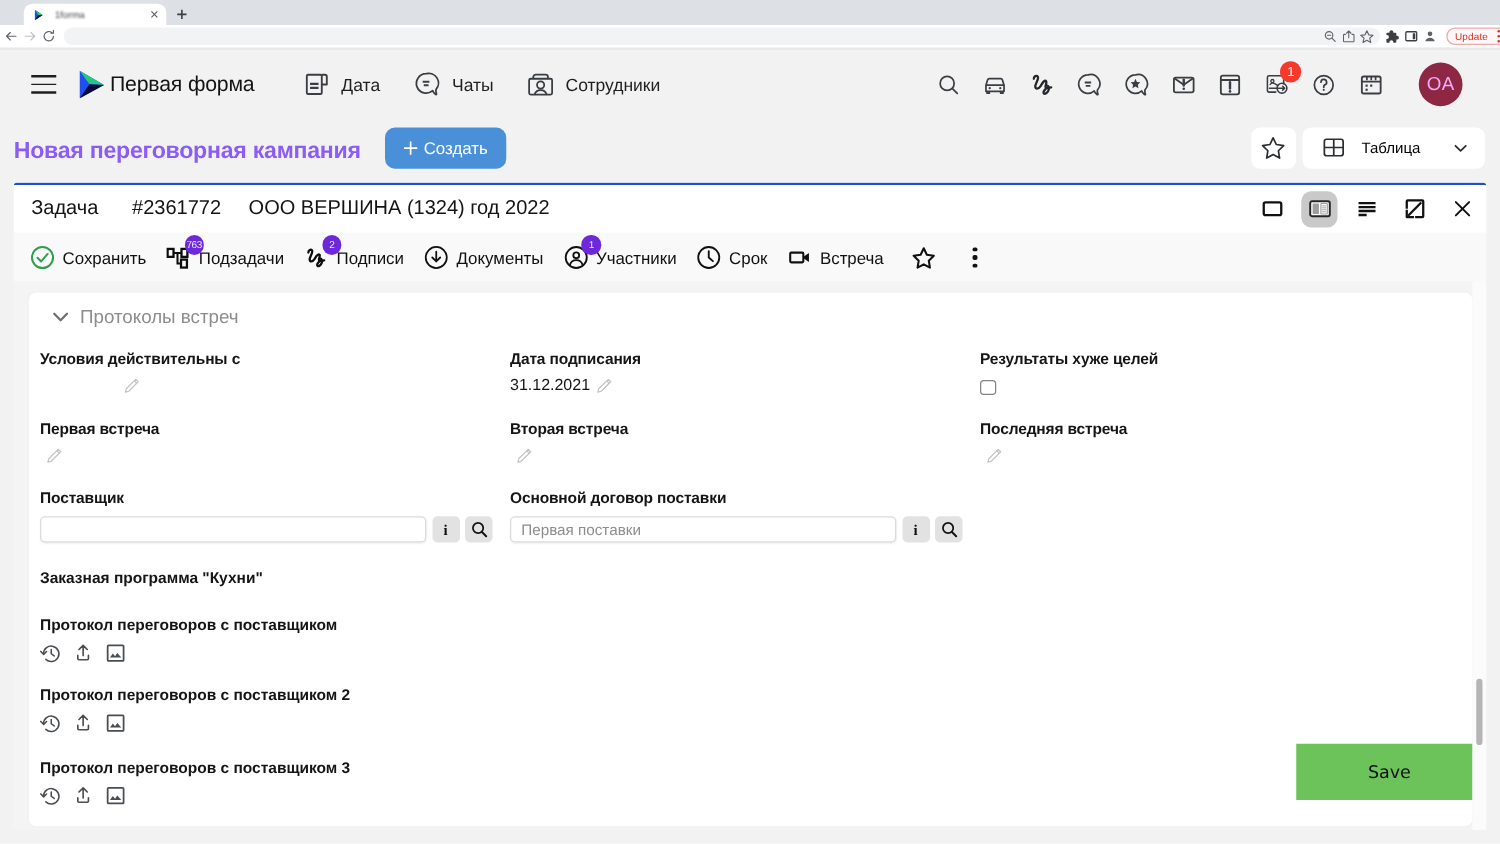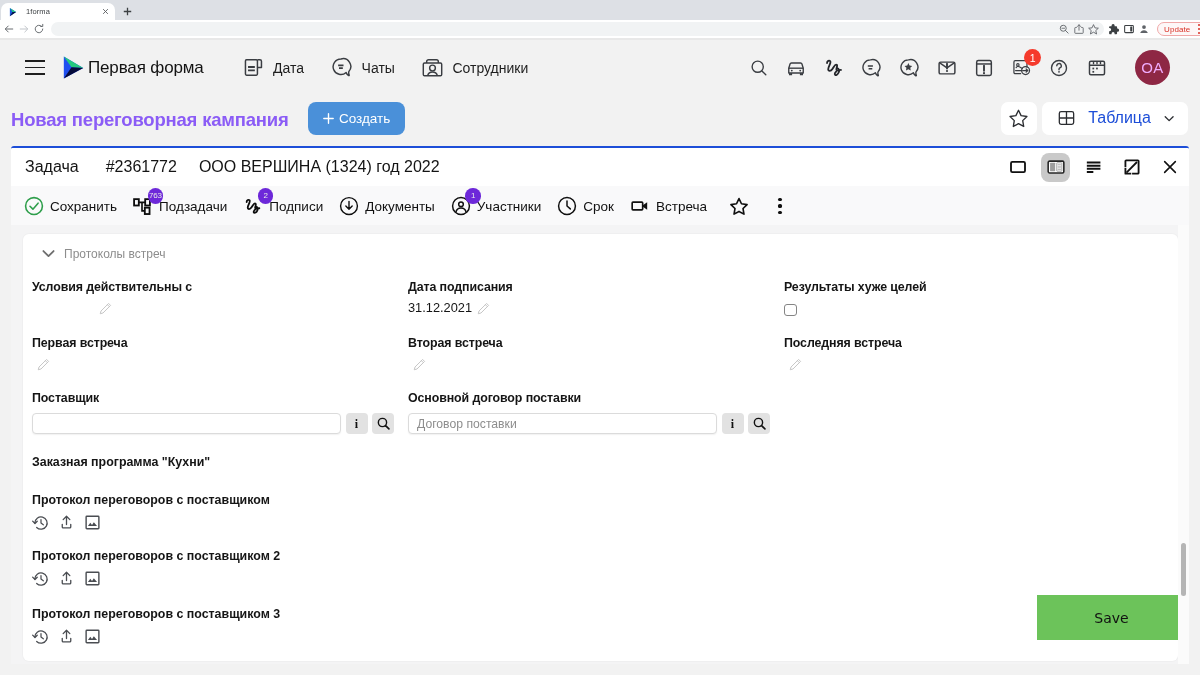--- a/index.html
+++ b/index.html
@@ -3,21 +3,21 @@
 <meta charset="utf-8">
 <title>1forma</title>
 <style>
   *{box-sizing:border-box;margin:0;padding:0}
   html,body{width:1200px;height:675px;overflow:hidden}
   body{font-family:"Liberation Sans",sans-serif;background:#f2f2f2;-webkit-font-smoothing:antialiased}
   svg{display:block}
 
   
   .chrome{height:38px;background:#dde0e5;position:relative}
-  .tabstrip{height:20px;padding-top:3px;padding-left:1px;display:flex;align-items:flex-start}
+  .tabstrip{height:20px;padding-top:3px;padding-left:19px;display:flex;align-items:flex-start}
   .tab{width:114px;height:17px;background:#fff;border-radius:7px 7px 0 0;
        display:flex;align-items:center;padding:0 5px 0 7px;position:relative}
   .tab-fav{width:10px;height:10px;flex:none;margin-right:8px}
   .tab-title{font-size:7.5px;color:#3c4043;flex:1;white-space:nowrap;overflow:hidden;
              filter:blur(0.75px);letter-spacing:.1px}
   .tab-close{width:9px;height:9px;flex:none;opacity:.85}
   .newtab{width:17px;height:17px;display:flex;align-items:center;justify-content:center;margin-left:4px}
   .toolbar{height:18px;background:#fff;display:flex;align-items:center;padding:0 4px 0 1px}
   .navbtn{width:15px;height:18px;display:flex;align-items:center;justify-content:center;flex:none}
   .omnibox{width:1053px;flex:none;height:13.5px;background:#f1f3f4;border-radius:7px;margin:0 0 0 5px;
@@ -54,21 +54,21 @@
   
   .pagebar{height:50px;display:flex;align-items:center;padding:0 11.8px 0 11px;background:#f2f2f2}
   .page-title{font-size:18.5px;font-weight:700;color:#8b5cf6;letter-spacing:-.2px}
   .create-btn{margin-left:19px;margin-top:-3px;height:33px;width:97px;border-radius:8px;display:flex;align-items:center;
               justify-content:center;gap:4px;color:#fff;font-size:13.5px;cursor:pointer}
   .pagebar-right{margin-left:auto;display:flex;align-items:center;gap:5.5px;margin-top:-4px}
   .fav-btn{width:36px;height:33px;background:#fff;border-radius:7px;display:flex;
            align-items:center;justify-content:center;cursor:pointer}
   .view-sel{height:33px;background:#fff;border-radius:7px;display:flex;align-items:center;
             padding:0 12px 0 14px;gap:11px;cursor:pointer;width:146px}
-  .view-sel-label{font-size:16px;color:#1d4ed8;flex:1}
+  .view-sel-label{font-size:12px;color:#000000;flex:1}
 
   
   .dialog{position:absolute;left:11px;top:146px;width:1178px;height:518px;background:#fff;
           border-top:2px solid #1d4ed8;border-radius:3px 3px 0 0;overflow:hidden}
   .dlg-head{height:38px;display:flex;align-items:center;padding:0 5px 0 14px;background:#fff}
   .dlg-bc{display:flex;align-items:baseline;font-size:16px;color:#141414}
   .dlg-bc .bc-type{font-weight:400;margin-right:27px}
   .dlg-bc .bc-num{font-weight:400;margin-right:22px}
   .dlg-bc .bc-name{font-weight:400}
   .dlg-wc{margin-left:auto;display:flex;align-items:center;gap:9px}
@@ -83,21 +83,21 @@
              justify-content:center;letter-spacing:-.3px;overflow:hidden}
   .tb-star{width:22px;height:22px;display:flex;align-items:center;justify-content:center;cursor:pointer;margin:0 21px 0 5px}
   .tb-more{width:18px;height:22px;display:flex;flex-direction:column;align-items:center;
            justify-content:center;gap:3px;cursor:pointer}
   .tb-more i{width:3.2px;height:3.2px;border-radius:50%;background:#111;display:block}
   .dlg-body{position:absolute;left:0;top:77px;right:0;bottom:0;background:#f4f4f5;padding:9px 11px 0 12px}
   .card{background:#fff;border-radius:6px;height:427px;position:relative;overflow:hidden;
         box-shadow:0 0 0 1px rgba(0,0,0,.02)}
   
   .sect{position:absolute;left:17px;top:11px;display:flex;align-items:center;gap:7px}
-  .sect-title{font-size:12px;color:#8d8d8d;line-height:1}
+  .sect-title{font-size:15px;color:#8d8d8d;line-height:1}
   .frow{position:absolute;left:9px;right:0;display:flex}
   .fcol{width:376px;flex:none;position:relative}
   .flabel{font-size:12.4px;font-weight:700;color:#151515;letter-spacing:-.1px;line-height:1;
           position:absolute;top:0;left:0;white-space:nowrap}
   .fval{position:absolute;top:18px;left:0;height:18px;display:flex;align-items:center;gap:4px;
         font-size:12.8px;color:#151515;line-height:1}
   .pencil{opacity:.6}
   .pencil-pad{left:62px}
   .cbox{width:12.5px;height:12.5px;border:1.2px solid #858585;border-radius:3px;background:#fff}
   .lookup{position:absolute;top:21px;left:0;display:flex;align-items:center;gap:4.5px}
@@ -565,21 +565,21 @@
               <svg width="15" height="15" viewBox="0 0 16 16">
                 <circle cx="6.9" cy="6.9" r="4.4" stroke="#111" stroke-width="1.5" fill="none"></circle>
                 <path d="M10.2 10.2 13.8 13.8" stroke="#111" stroke-width="1.7" stroke-linecap="round"></path>
               </svg>
             </div>
           </div>
         </div>
         <div class="fcol">
           <div class="flabel">Основной договор поставки</div>
           <div class="lookup">
-            <div class="lk-input">Договор поставки</div>
+            <div class="lk-input">Первая поставки</div>
             <div class="lk-btn">
               <b>i</b>
             </div>
             <div class="lk-btn">
               <svg width="15" height="15" viewBox="0 0 16 16">
                 <circle cx="6.9" cy="6.9" r="4.4" stroke="#111" stroke-width="1.5" fill="none"></circle>
                 <path d="M10.2 10.2 13.8 13.8" stroke="#111" stroke-width="1.7" stroke-linecap="round"></path>
               </svg>
             </div>
           </div>

